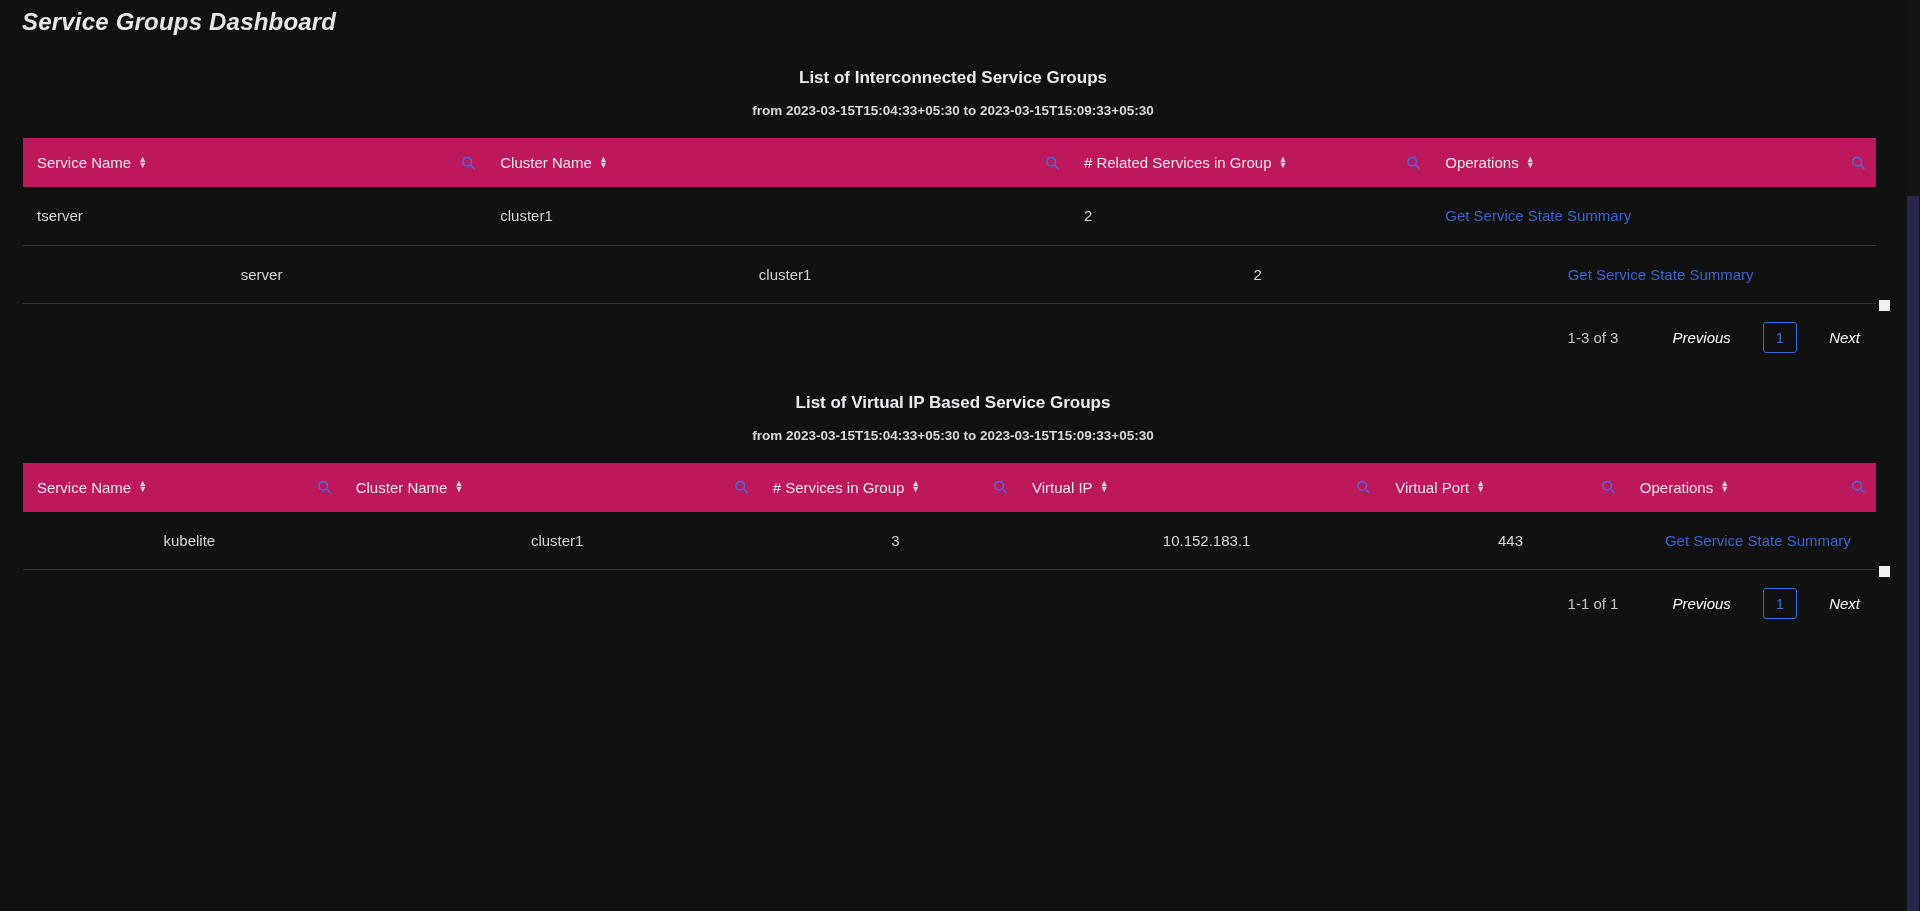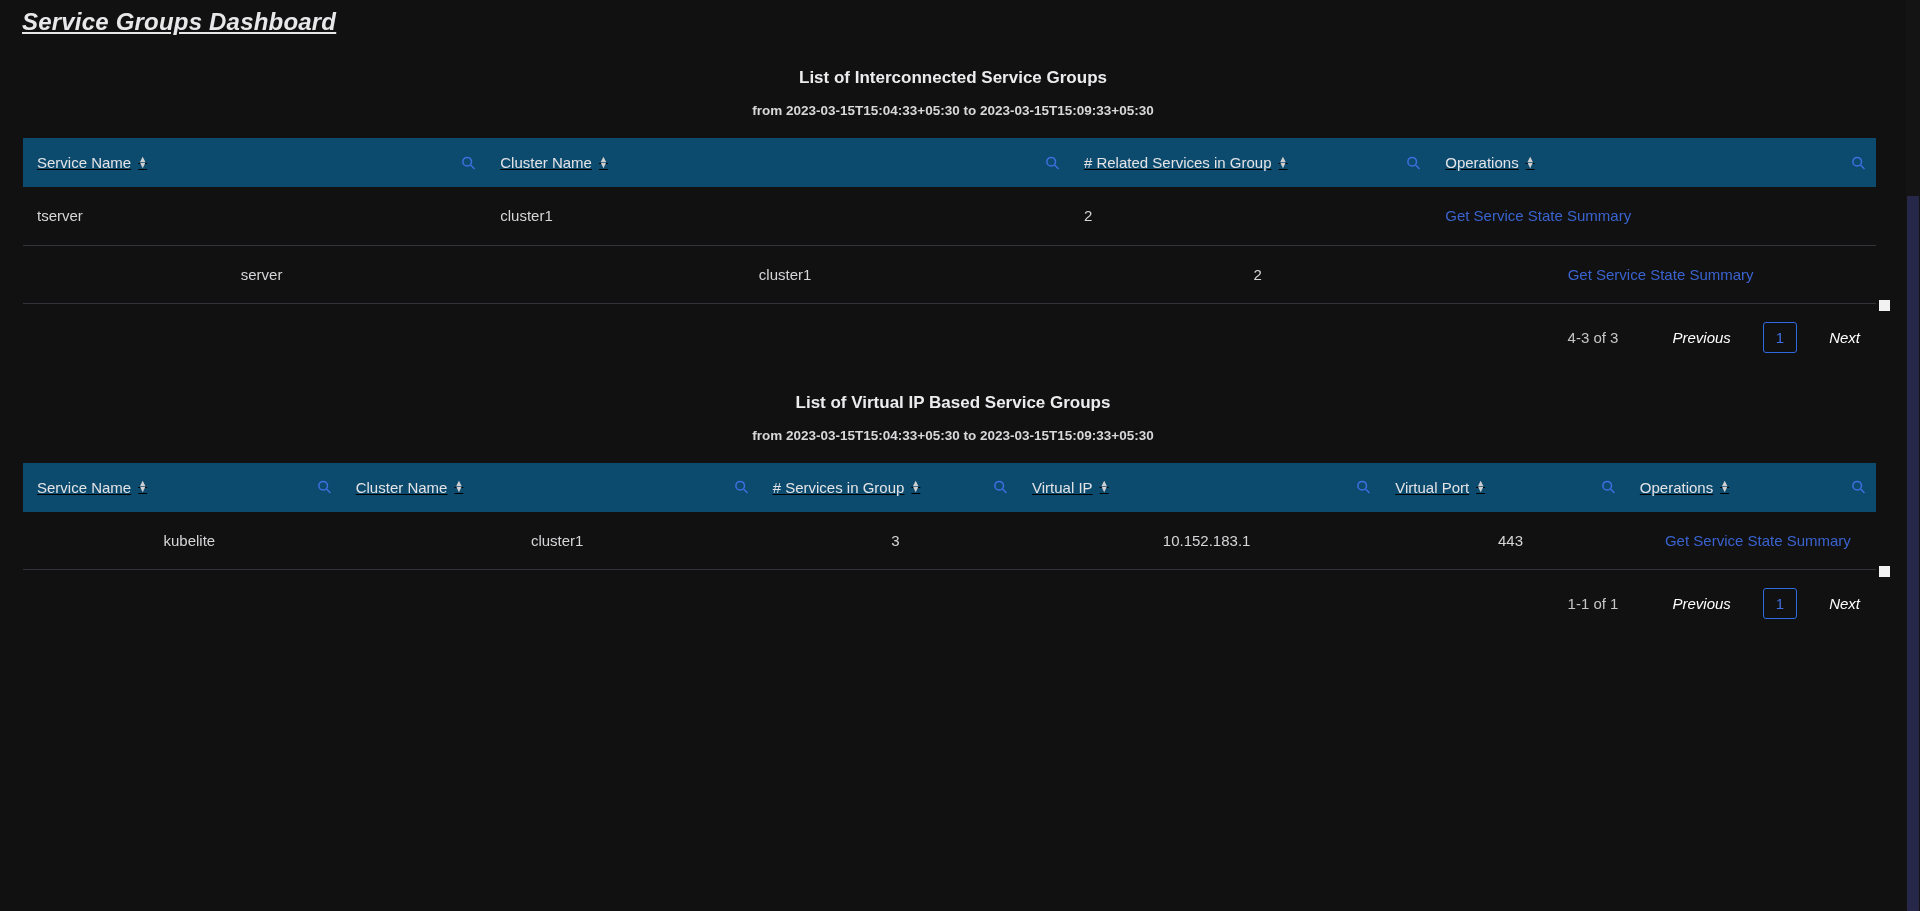--- a/index.html
+++ b/index.html
@@ -22,21 +22,20 @@
 
   
   .dash-title {
     font-size: 24px;
     font-style: italic;
     font-weight: bold;
     color: #e8e8ea;
     padding: 8px 0 0 22px;
     letter-spacing: 0.2px;
     line-height: 28px;
-    text-decoration: underline;
   }
 
   
   .toolbar {
     margin: 22px 30px 0 55px;
     border: 1px solid #9b8fc7;
     border-radius: 2px;
     height: 62px;
     display: flex;
     align-items: center;
@@ -79,21 +78,21 @@
   
   .tbl-wrap {
     margin: 19px 30px 0 23px;
     position: relative;
   }
   table {
     width: 100%;
     border-collapse: collapse;
     table-layout: fixed;
   }
-  thead tr { background: #0c4a6e; text-decoration: underline; }
+  thead tr { background: #be185d; }
   thead th {
     text-align: left;
     font-size: 15px;
     font-weight: normal;
     color: #e4e4e6;
     padding: 16px 0 16px 14px;
     height: 48px;
     vertical-align: middle;
     position: relative;
   }
@@ -289,21 +288,21 @@
             <td>
               <a class="op-link">Get Service State Summary</a>
             </td>
           </tr>
         </tbody>
       </table>
       <div class="hscroll"></div>
     </div>
 
     <div class="pager">
-      <span class="pg-count">4-3 of 3</span>
+      <span class="pg-count">1-3 of 3</span>
       <span class="pg-prev">Previous</span>
       <span class="pg-num">1</span>
       <span class="pg-next">Next</span>
     </div>
   </div>
 
   <div class="section" style="margin-top:36px;">
     <div class="section-title">List of Virtual IP Based Service Groups</div>
     <div class="section-sub">from 2023-03-15T15:04:33+05:30 to 2023-03-15T15:09:33+05:30</div>
 

